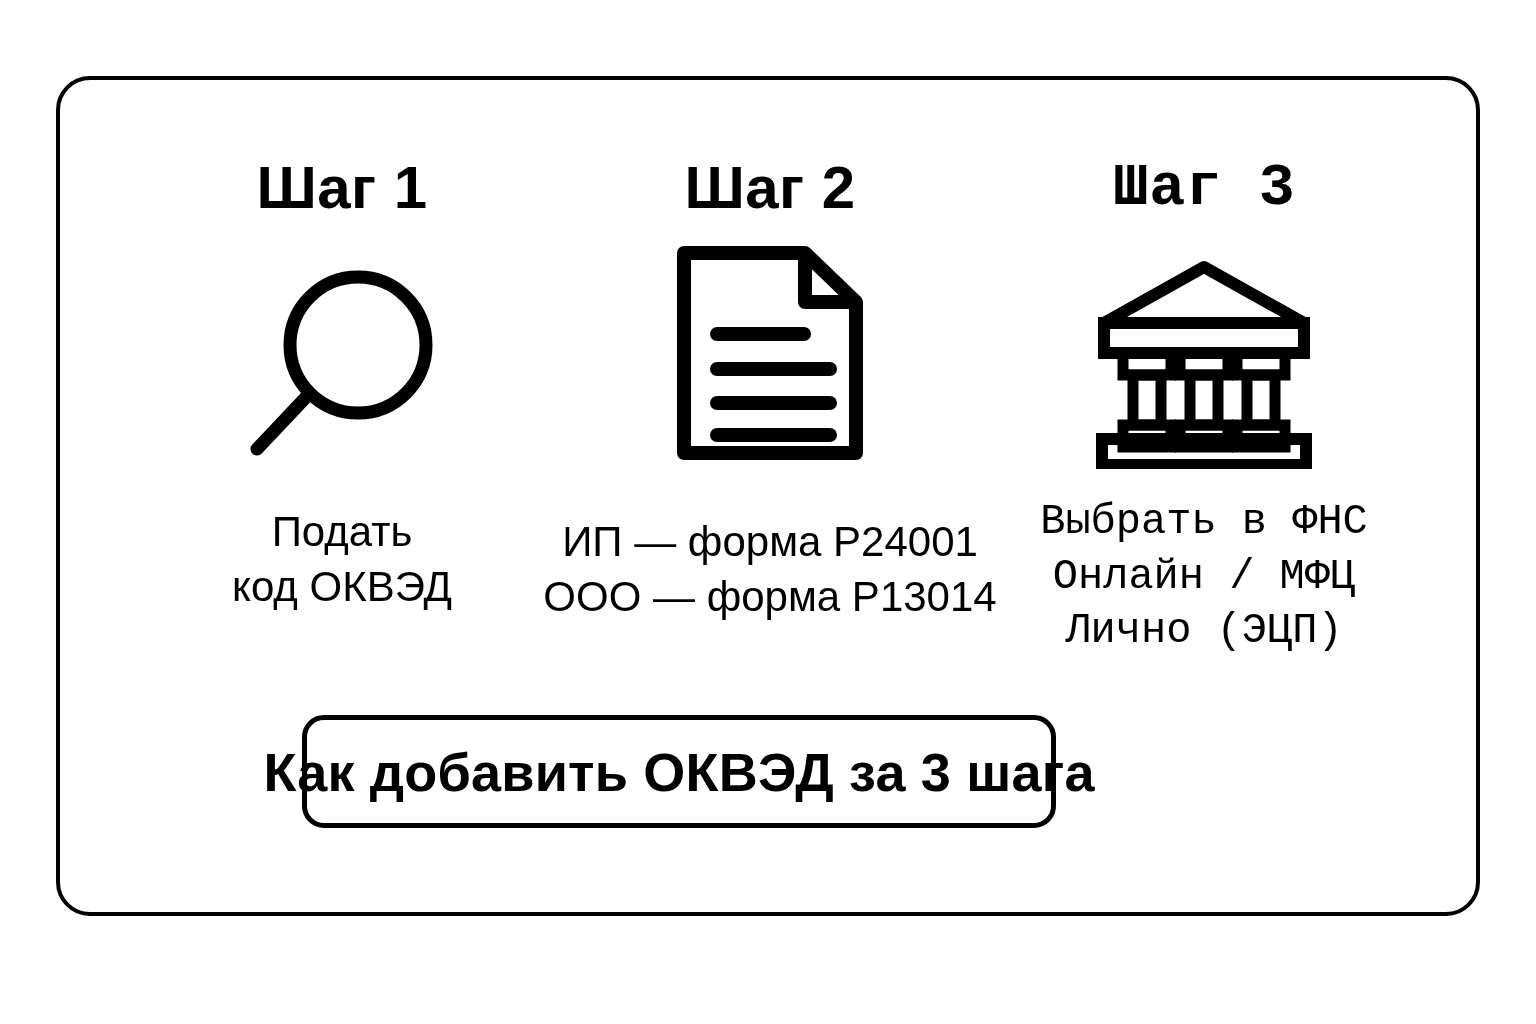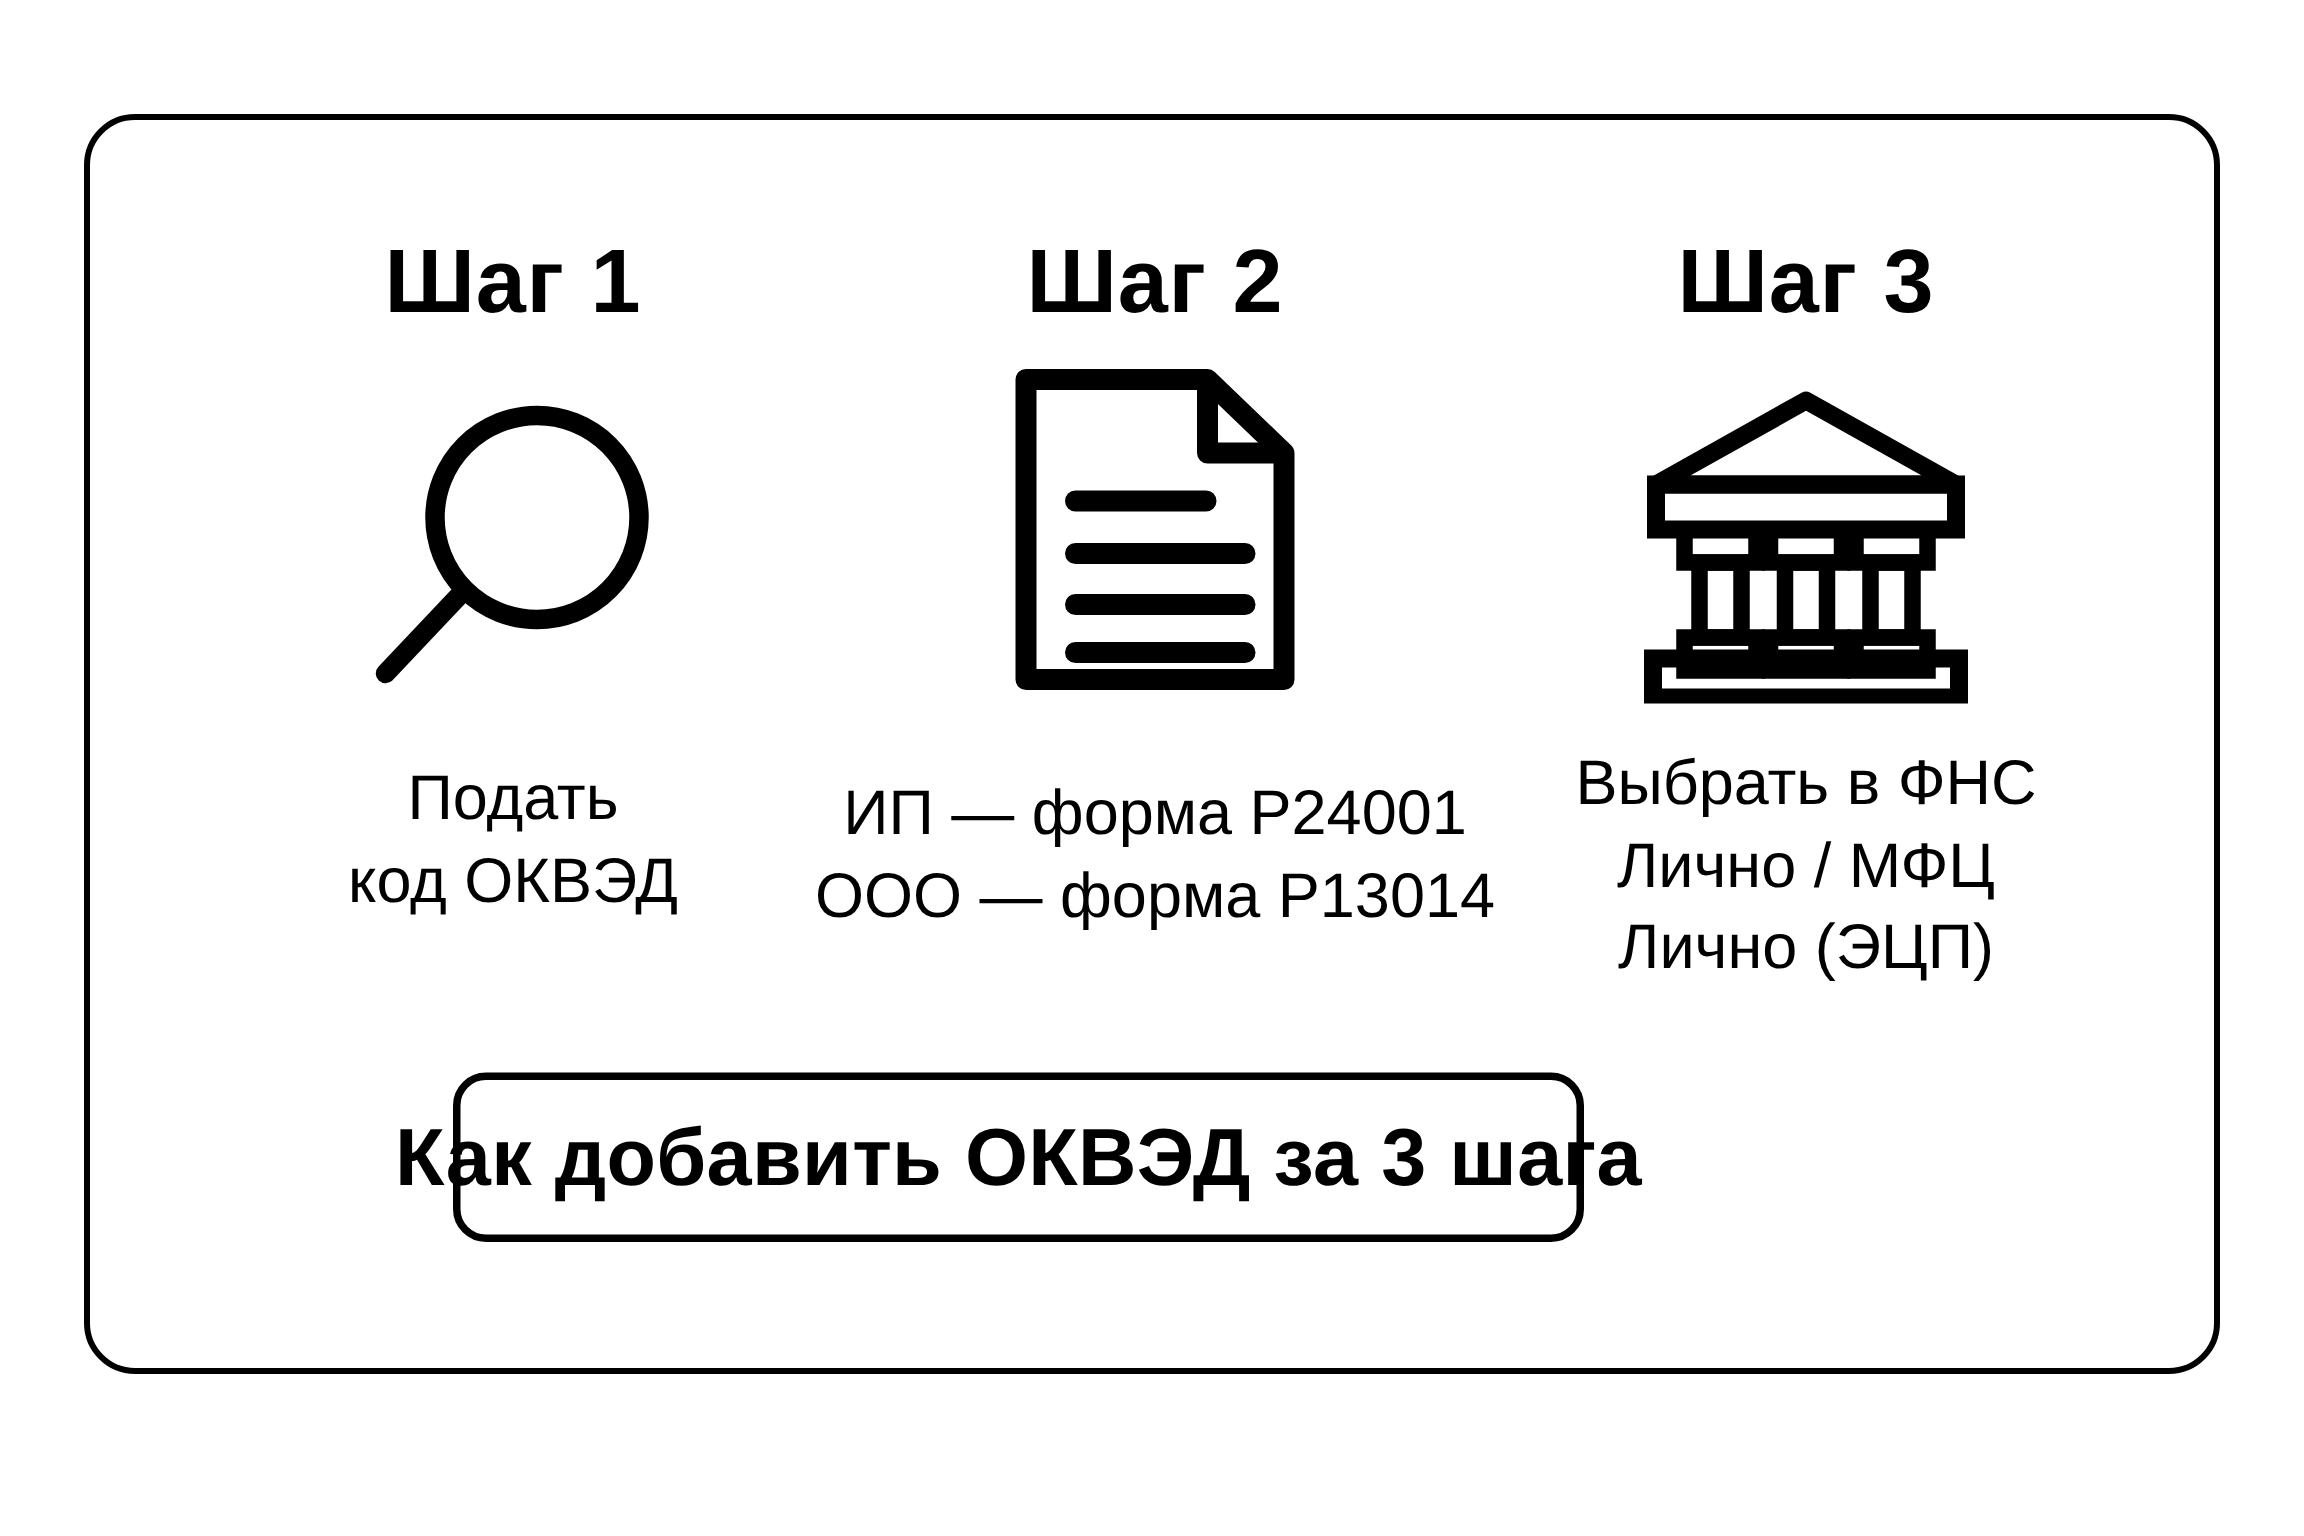--- a/index.html
+++ b/index.html
@@ -44,21 +44,21 @@
     box-sizing: border-box;
   }
   .step-column {
     width: 400px;
     display: flex;
     flex-direction: column;
     align-items: center;
   }
   .step-column.col-1 { margin-left: 10px; }
   .step-column.col-2 { margin-left: 24px; }
-  .step-column.col-3 { margin-left: 30px; }
+  .step-column.col-3 { margin-left: 30px; font-family: Liberation Mono, monospace; }
 
   .step-heading {
     font-size: 60px;
     font-weight: bold;
     line-height: 1;
     letter-spacing: 0.5px;
     margin-top: 78px;
     white-space: nowrap;
   }
 
@@ -174,21 +174,21 @@
           <rect x="147" y="96" width="48" height="22" fill="none" stroke="#000000" stroke-width="11"></rect>
           <rect x="157" y="118" width="28" height="50" fill="none" stroke="#000000" stroke-width="11"></rect>
           <rect x="147" y="168" width="48" height="22" fill="none" stroke="#000000" stroke-width="11"></rect>
 
           <rect x="12" y="182" width="204" height="26" fill="none" stroke="#000000" stroke-width="12"></rect>
         </svg>
       </div>
 
       <div class="step-caption caption-3">
         <span class="caption-line">Выбрать в ФНС</span>
-        <span class="caption-line">Лично / МФЦ</span>
+        <span class="caption-line">Онлайн / МФЦ</span>
         <span class="caption-line">Лично (ЭЦП)</span>
       </div>
     </div>
 
   </div>
 
   <div id="banner">
     <span id="banner-text">Как добавить ОКВЭД за 3 шага</span>
   </div>
 

